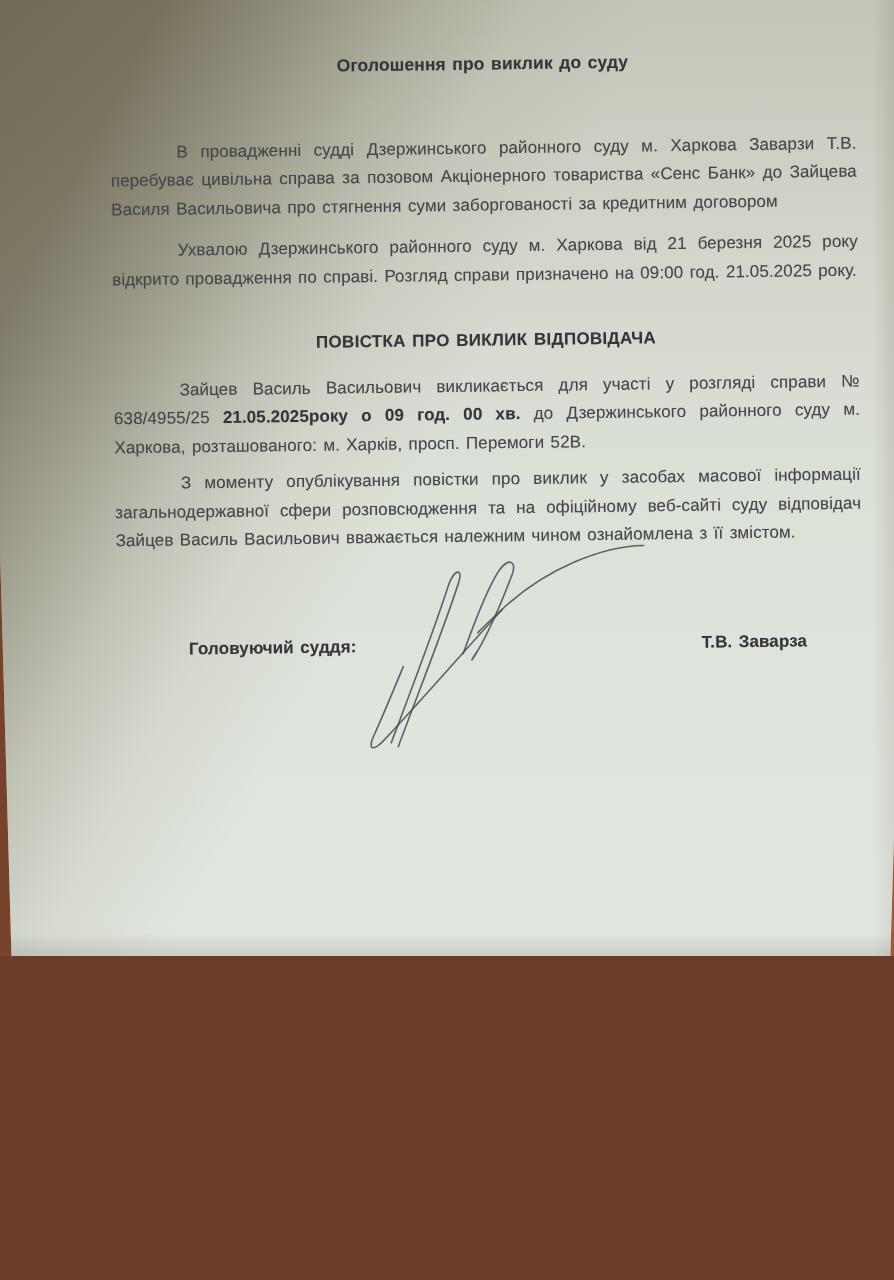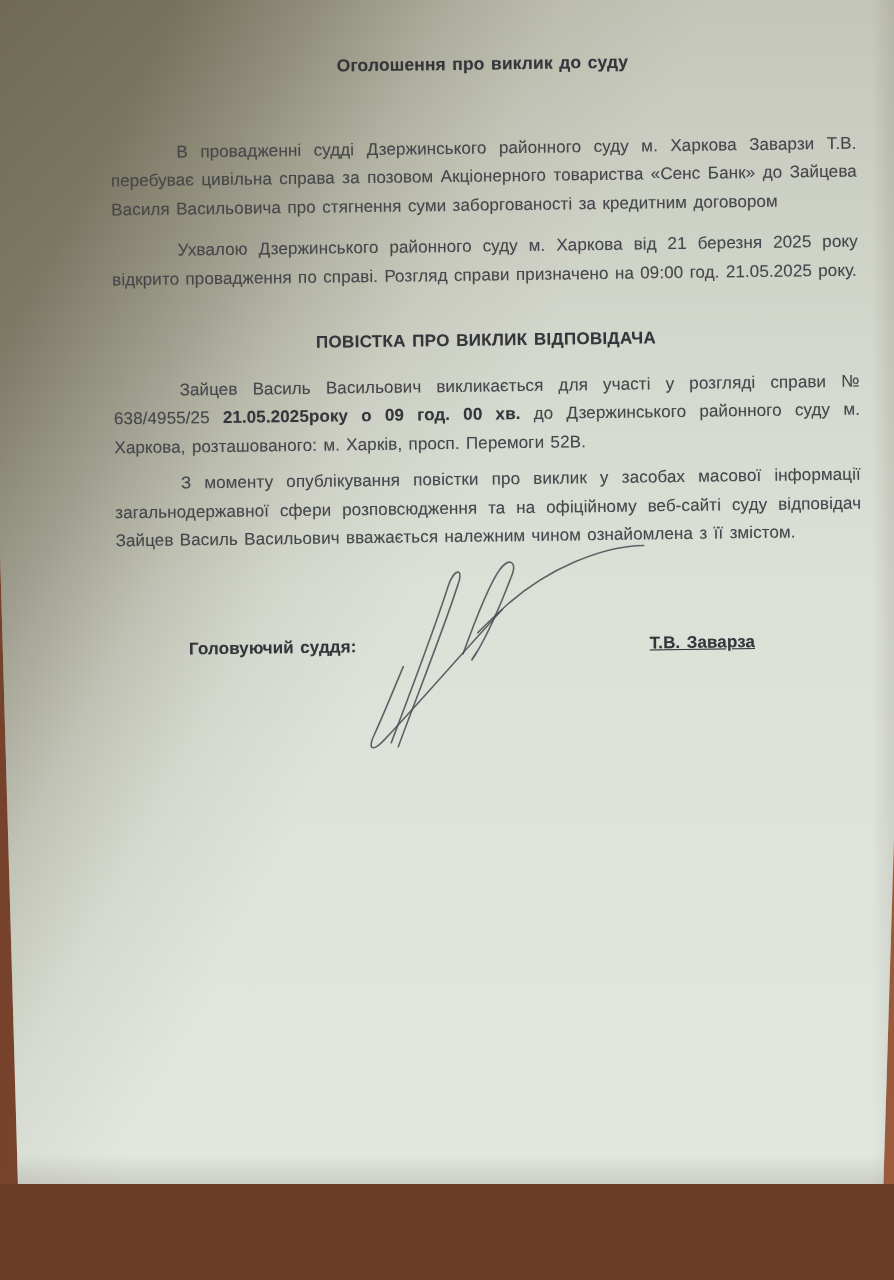--- a/index.html
+++ b/index.html
@@ -4,21 +4,21 @@
 <title>Court summons photo</title>
 <style>
   html, body {
     margin: 0;
     padding: 0;
     background: #6b3c27;
   }
   .photo {
     position: relative;
     width: 894px;
-    height: 1184px;
+    height: 956px;
     overflow: hidden;
     background: linear-gradient(100deg, #73402a 0%, #7d4730 45%, #8d5134 75%, #9b5b3c 100%);
     font-family: "Liberation Sans", "DejaVu Sans", sans-serif;
   }
   
   .paper {
     position: absolute;
     inset: 0;
     clip-path: polygon(0px 0px, 894px 0px, 894px 838px, 881px 1263px, 20px 1257px, 0px 551px);
     background:
@@ -83,21 +83,21 @@
   .p4 { margin-top: 8px; }
   .bold-inline { font-weight: bold; color: #34353a; }
   .sig-row {
     margin-top: 80px;
     display: flex;
     justify-content: space-between;
     font-weight: bold;
     color: #34353a;
   }
   .sig-label { margin-left: 72px; }
-  .sig-name  { margin-right: 108px; text-decoration: underline; }
+  .sig-name  { margin-right: 56px; }
   .signature-svg {
     position: absolute;
     left: 352px;
     top: 534px;
     width: 300px;
     height: 232px;
     pointer-events: none;
   }
   .signature-svg path {
     fill: none;

